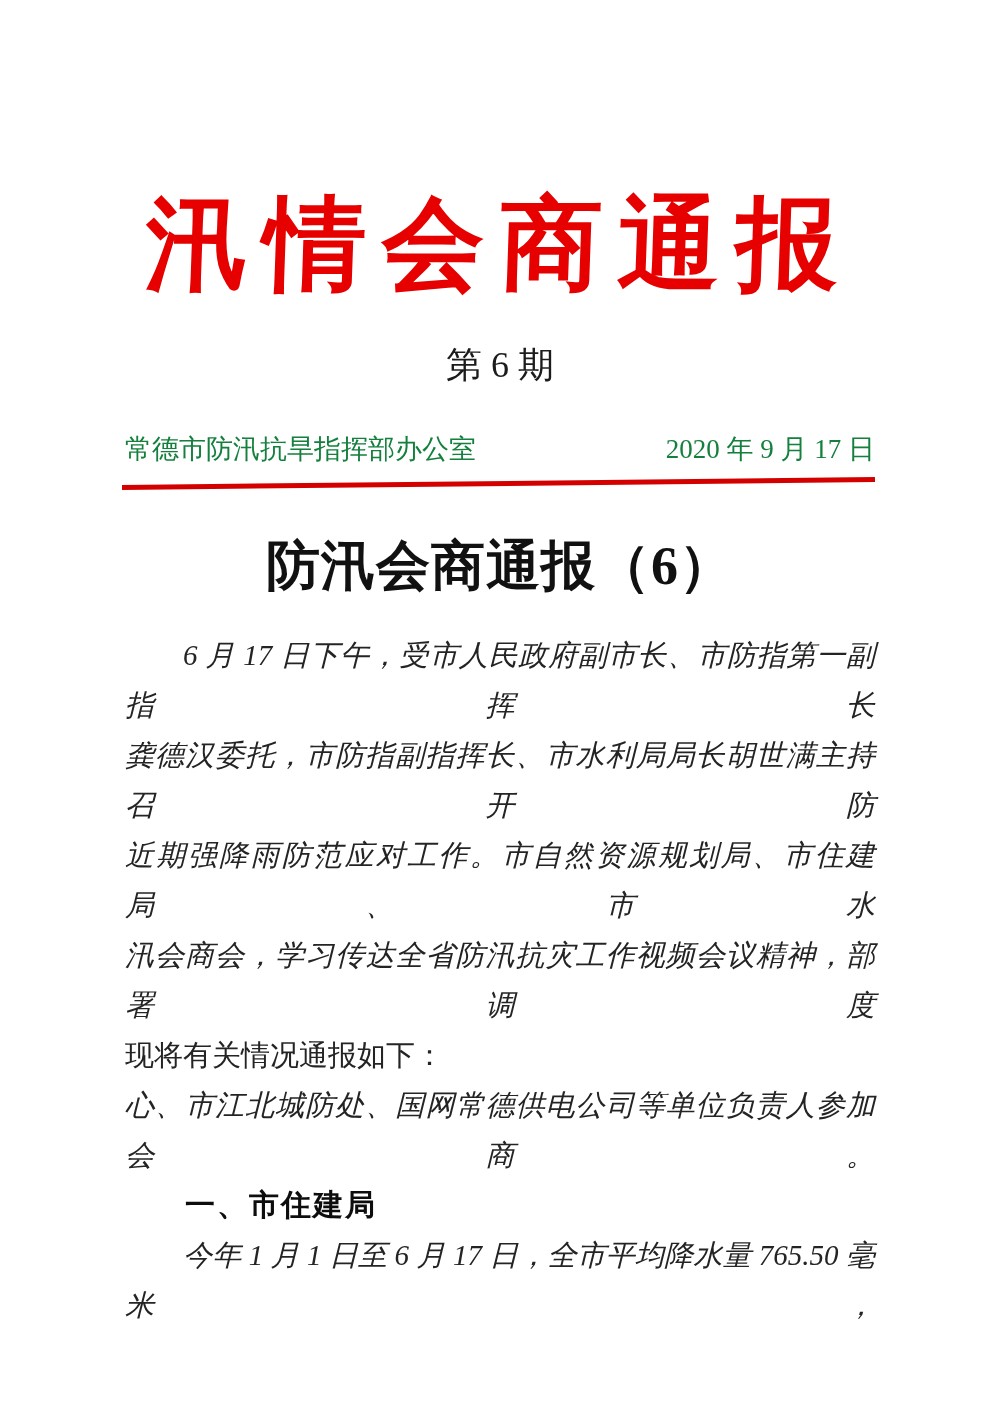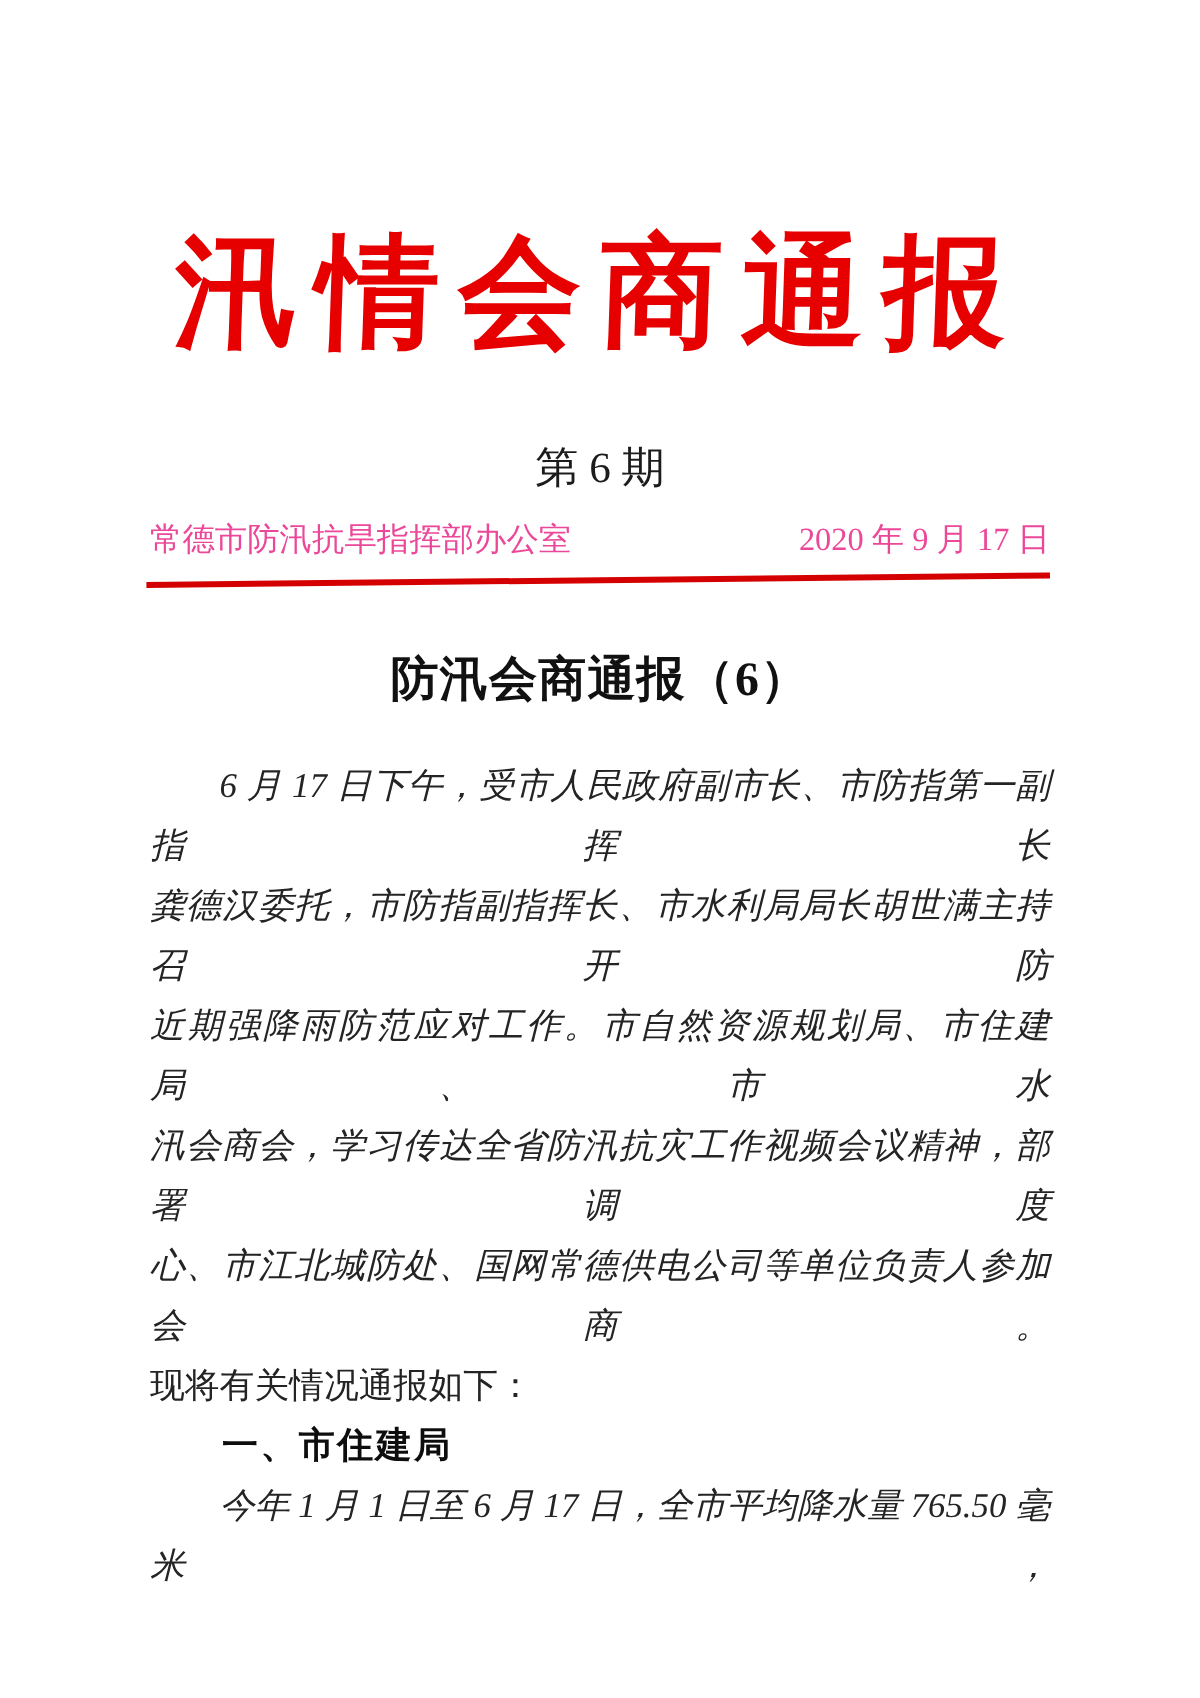--- a/index.html
+++ b/index.html
@@ -28,39 +28,38 @@
     color:var(--masthead-red);
     transform:skewX(-2deg);
     white-space:nowrap;
   }
   .issue{
     position:absolute;top:342px;left:0;width:100%;
     text-align:center;
     font-size:36px;
     line-height:46px;
     color:#1c1c1c;
-    margin-top:25px;
   }
   .org-date{
     position:absolute;top:432px;left:125px;width:750px;
     display:flex;justify-content:space-between;align-items:flex-start;
     font-size:27px;
     line-height:34px;
-    color:#ec4899;
+    color:#15803d;
   }
   .rule{
     position:absolute;top:481px;left:122px;width:753px;height:5px;
     background:var(--rule-red);
     transform:rotate(-0.6deg);
   }
   .doc-title{
     position:absolute;top:540px;left:0;width:100%;
     text-align:center;
     font-weight:bold;
-    font-size:40px;
+    font-size:54px;
     line-height:52px;
     color:#111;
     letter-spacing:1px;
   }
   .body{
     position:absolute;top:630px;left:125px;width:750px;
     font-size:29px;
     line-height:50px;
     color:var(--ink);
   }
@@ -104,22 +103,22 @@
 
   <div class="doc-title">防汛会商通报（6）</div>
 
   <div class="body">
 
     <div>
       <div class="line fill indent">6 月 17 日下午，受市人民政府副市长、市防指第一副指挥长</div>
       <div class="line fill">龚德汉委托，市防指副指挥长、市水利局局长胡世满主持召开防</div>
       <div class="line fill">近期强降雨防范应对工作。市自然资源规划局、市住建局、市水</div>
       <div class="line fill">汛会商会，学习传达全省防汛抗灾工作视频会议精神，部署调度</div>
+      <div class="line">现将有关情况通报如下：</div>
       <div class="line fill">心、市江北城防处、国网常德供电公司等单位负责人参加会商。</div>
-      <div class="line">现将有关情况通报如下：</div>
     </div>
 
     <div class="line section-heading">一、市住建局</div>
 
     <div>
       <div class="line fill indent">今年 1 月 1 日至 6 月 17 日，全市平均降水量 765.50 毫米，</div>
 
     </div>
 
   </div>

